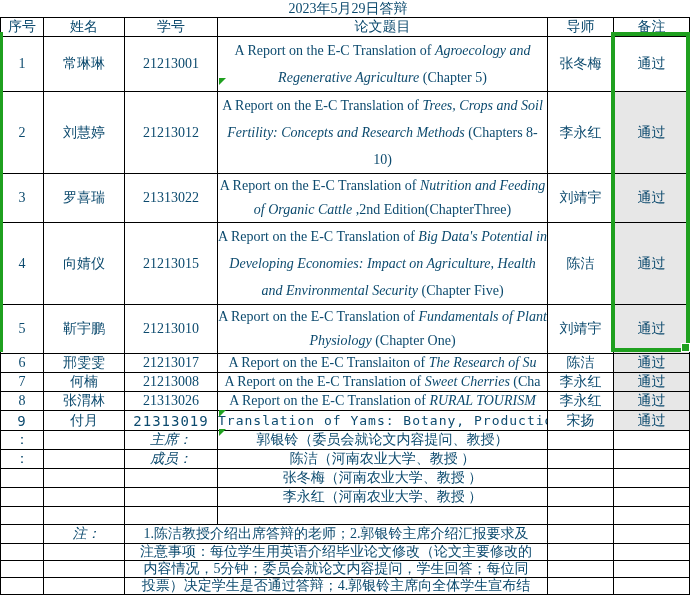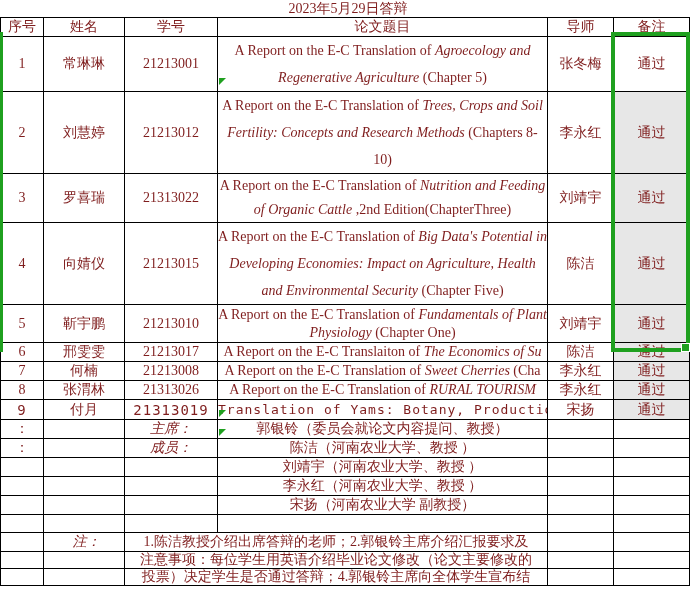--- a/index.html
+++ b/index.html
@@ -2,21 +2,21 @@
 <html><head>
 <meta charset="utf-8">
 <style>
   html,body{margin:0;padding:0;background:#fff;}
   #sheet{
     position:relative;
     width:696px;height:611px;
     overflow:hidden;
     background:#fff;
     font-family:"Liberation Serif","DejaVu Serif",serif;
-    color:#7f1d1d;
+    color:#0c4a6e;
   }
   #sheet-title{
     height:17px;line-height:17px;
     text-align:center;
     font-size:14px;
   }
   table.grid{
     border-collapse:collapse;
     table-layout:fixed;
     width:689px;
@@ -127,29 +127,29 @@
       <td>向婧仪</td>
       <td>21213015</td>
       <td class="thesis"><span>A Report on the E-C Translation of </span><i>Big Data's Potential in Developing Economies: Impact on Agriculture, Health and Environmental Security</i><span> (Chapter Five)</span></td>
       <td>陈洁</td>
       <td class="gray" style="background: rgb(231, 231, 231);">通过</td>
     </tr>
     <tr style="height:38px">
       <td>5</td>
       <td>靳宇鹏</td>
       <td>21213010</td>
-      <td class="thesis" style="line-height:18px"><span>A Report on the E-C Translation of </span><i>Fundamentals of Plant Physiology</i><span> (Chapter One)</span></td>
+      <td class="thesis" style="line-height:24px"><span>A Report on the E-C Translation of </span><i>Fundamentals of Plant Physiology</i><span> (Chapter One)</span></td>
       <td>刘靖宇</td>
       <td class="gray" style="background: rgb(231, 231, 231);">通过</td>
     </tr>
     <tr style="height:18px">
       <td>6</td>
       <td>邢雯雯</td>
       <td>21213017</td>
-      <td class="thesis thesis-clip"><span>A Report on the E-C Translaiton of </span><i>The Economics of Su</i><span></span></td>
+      <td class="thesis thesis-clip"><span>A Report on the E-C Translaiton of </span><i>The Research of Su</i><span></span></td>
       <td>陈洁</td>
       <td class="gray" style="background: rgb(231, 231, 231);">通过</td>
     </tr>
     <tr style="height:18px">
       <td>7</td>
       <td>何楠</td>
       <td>21213008</td>
       <td class="thesis thesis-clip"><span>A Report on the E-C Translation of </span><i>Sweet Cherries</i><span> (Cha</span></td>
       <td>李永红</td>
       <td class="gray" style="background: rgb(231, 231, 231);">通过</td>
@@ -184,37 +184,29 @@
       <td></td>
       <td class="label-left">成员：</td>
       <td>陈洁（河南农业大学、教授 ）</td>
       <td></td>
       <td></td>
     </tr>
     <tr style="height:18px">
       <td></td>
       <td></td>
       <td></td>
-      <td>刘靖宇（河南农业大学、教授 ）</td>
+      <td>张冬梅（河南农业大学、教授 ）</td>
       <td></td>
       <td></td>
     </tr>
     <tr style="height:18px">
       <td></td>
       <td></td>
       <td></td>
       <td>李永红（河南农业大学、教授 ）</td>
-      <td></td>
-      <td></td>
-    </tr>
-    <tr style="height:18px">
-      <td></td>
-      <td></td>
-      <td></td>
-      <td>宋扬（河南农业大学 副教授）</td>
       <td></td>
       <td></td>
     </tr>
     <tr style="height:18px">
       <td></td>
       <td></td>
       <td></td>
       <td></td>
       <td></td>
       <td></td>
@@ -224,20 +216,27 @@
       <td></td>
       <td class="label-left" style="padding-left:5px">注：</td>
       <td class="note-line" colspan="2">1.陈洁教授介绍出席答辩的老师；2.郭银铃主席介绍汇报要求及</td>
       <td></td>
       <td></td>
     </tr>
     <tr style="height:16px">
       <td></td>
       <td></td>
       <td class="note-line" colspan="2">注意事项：每位学生用英语介绍毕业论文修改（论文主要修改的</td>
+      <td></td>
+      <td></td>
+    </tr>
+    <tr style="height:16px">
+      <td></td>
+      <td></td>
+      <td class="note-line" colspan="2"> 内容情况，5分钟；委员会就论文内容提问，学生回答；每位同</td>
       <td></td>
       <td></td>
     </tr>
     <tr style="height:16px">
       <td></td>
       <td></td>
       <td class="note-line" colspan="2">投票）决定学生是否通过答辩；4.郭银铃主席向全体学生宣布结</td>
       <td></td>
       <td></td>
     </tr>

